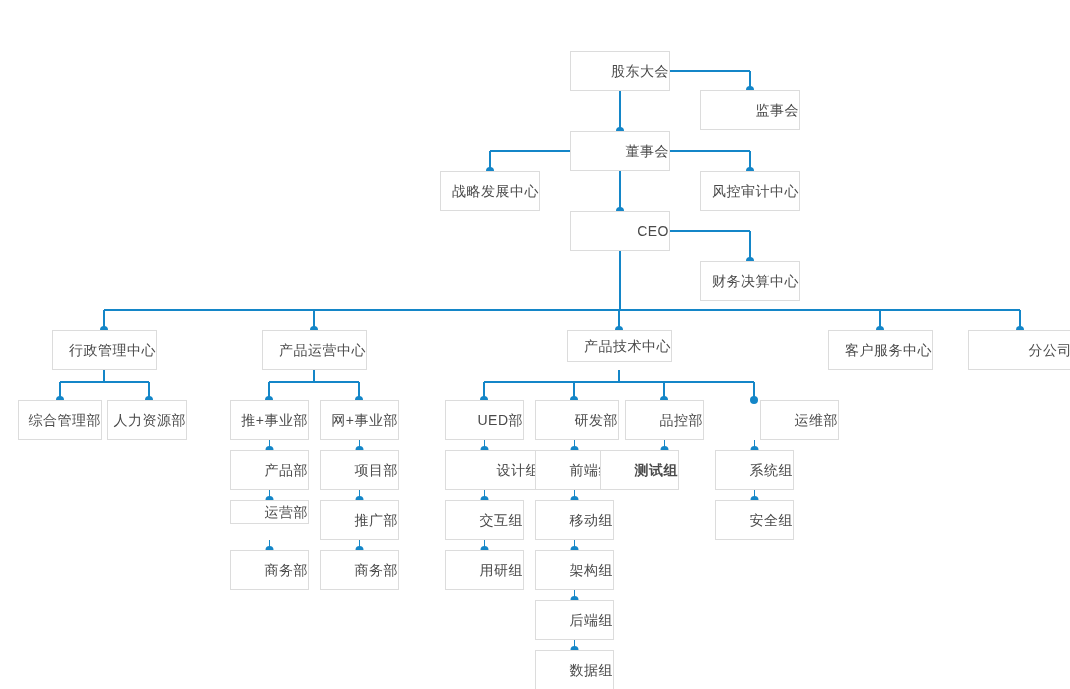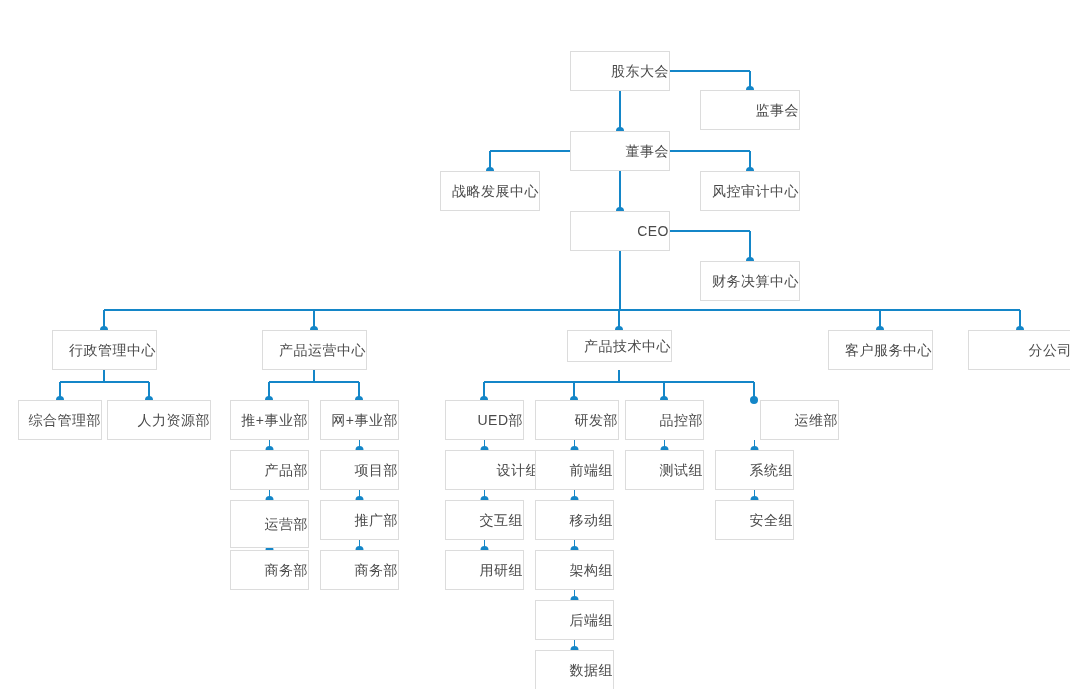--- a/index.html
+++ b/index.html
@@ -164,36 +164,36 @@
       </div>
       <div class="node" style="left: 828px; top: 330px; width: 105px; height: 40px; border-color: rgb(220, 220, 220); background: rgb(255, 255, 255); color: rgb(74, 74, 74); font-size: 14px;">
         <span>客户服务中心</span>
       </div>
       <div class="node" style="left: 968px; top: 330px; width: 105px; height: 40px; border-color: rgb(220, 220, 220); background: rgb(255, 255, 255); color: rgb(74, 74, 74); font-size: 14px;">
         <span>分公司</span>
       </div>
       <div class="node" style="left: 18px; top: 400px; width: 84px; height: 40px; border-color: rgb(220, 220, 220); background: rgb(255, 255, 255); color: rgb(74, 74, 74); font-size: 14px;">
         <span>综合管理部</span>
       </div>
-      <div class="node" style="left: 107px; top: 400px; width: 104px; height: 40px; border-color: rgb(220, 220, 220); background: rgb(255, 255, 255); color: rgb(74, 74, 74); font-size: 14px; padding-left: 33px;">
+      <div class="node" style="left: 107px; top: 400px; width: 80px; height: 40px; border-color: rgb(220, 220, 220); background: rgb(255, 255, 255); color: rgb(74, 74, 74); font-size: 14px; padding-left: 33px;">
         <span>人力资源部</span>
       </div>
       <div class="node" style="left: 230px; top: 400px; width: 79px; height: 40px; border-color: rgb(220, 220, 220); background: rgb(255, 255, 255); color: rgb(74, 74, 74); font-size: 14px;">
         <span>推+事业部</span>
       </div>
       <div class="node" style="left: 320px; top: 400px; width: 79px; height: 40px; border-color: rgb(220, 220, 220); background: rgb(255, 255, 255); color: rgb(74, 74, 74); font-size: 14px;">
         <span>网+事业部</span>
       </div>
       <div class="node" style="left: 230px; top: 450px; width: 79px; height: 40px; border-color: rgb(220, 220, 220); background: rgb(255, 255, 255); color: rgb(74, 74, 74); font-size: 14px;">
         <span>产品部</span>
       </div>
       <div class="node" style="left: 320px; top: 450px; width: 79px; height: 40px; border-color: rgb(220, 220, 220); background: rgb(255, 255, 255); color: rgb(74, 74, 74); font-size: 14px;">
         <span>项目部</span>
       </div>
-      <div class="node" style="left: 230px; top: 500px; width: 79px; height: 48px; border-color: rgb(220, 220, 220); background: rgb(255, 255, 255); color: rgb(74, 74, 74); font-size: 14px;">
+      <div class="node" style="left: 230px; top: 500px; width: 79px; height: 24px; border-color: rgb(220, 220, 220); background: rgb(255, 255, 255); color: rgb(74, 74, 74); font-size: 14px;">
         <span>运营部</span>
       </div>
       <div class="node" style="left: 320px; top: 500px; width: 79px; height: 40px; border-color: rgb(220, 220, 220); background: rgb(255, 255, 255); color: rgb(74, 74, 74); font-size: 14px;">
         <span>推广部</span>
       </div>
       <div class="node" style="left: 230px; top: 550px; width: 79px; height: 40px; border-color: rgb(220, 220, 220); background: rgb(255, 255, 255); color: rgb(74, 74, 74); font-size: 14px;">
         <span>商务部</span>
       </div>
       <div class="node" style="left: 320px; top: 550px; width: 79px; height: 40px; border-color: rgb(220, 220, 220); background: rgb(255, 255, 255); color: rgb(74, 74, 74); font-size: 14px;">
         <span>商务部</span>
@@ -209,21 +209,21 @@
       </div>
       <div class="node" style="left: 715px; top: 400px; width: 79px; height: 40px; border-color: rgb(220, 220, 220); background: rgb(255, 255, 255); color: rgb(74, 74, 74); font-size: 14px; margin-left: 45px;">
         <span>运维部</span>
       </div>
       <div class="node" style="left: 445px; top: 450px; width: 96px; height: 40px; border-color: rgb(220, 220, 220); background: rgb(255, 255, 255); color: rgb(74, 74, 74); font-size: 14px;">
         <span>设计组</span>
       </div>
       <div class="node" style="left: 535px; top: 450px; width: 79px; height: 40px; border-color: rgb(220, 220, 220); background: rgb(255, 255, 255); color: rgb(74, 74, 74); font-size: 14px;">
         <span>前端组</span>
       </div>
-      <div class="node" style="left: 625px; top: 450px; width: 79px; height: 40px; border-color: rgb(220, 220, 220); background: rgb(255, 255, 255); color: rgb(74, 74, 74); font-size: 14px;">
+      <div class="node" style="left: 600px; top: 450px; width: 79px; height: 40px; border-color: rgb(220, 220, 220); background: rgb(255, 255, 255); color: rgb(74, 74, 74); font-size: 14px; font-weight: bold;">
         <span>测试组</span>
       </div>
       <div class="node" style="left: 715px; top: 450px; width: 79px; height: 40px; border-color: rgb(220, 220, 220); background: rgb(255, 255, 255); color: rgb(74, 74, 74); font-size: 14px;">
         <span>系统组</span>
       </div>
       <div class="node" style="left: 445px; top: 500px; width: 79px; height: 40px; border-color: rgb(220, 220, 220); background: rgb(255, 255, 255); color: rgb(74, 74, 74); font-size: 14px;">
         <span>交互组</span>
       </div>
       <div class="node" style="left: 535px; top: 500px; width: 79px; height: 40px; border-color: rgb(220, 220, 220); background: rgb(255, 255, 255); color: rgb(74, 74, 74); font-size: 14px;">
         <span>移动组</span>

